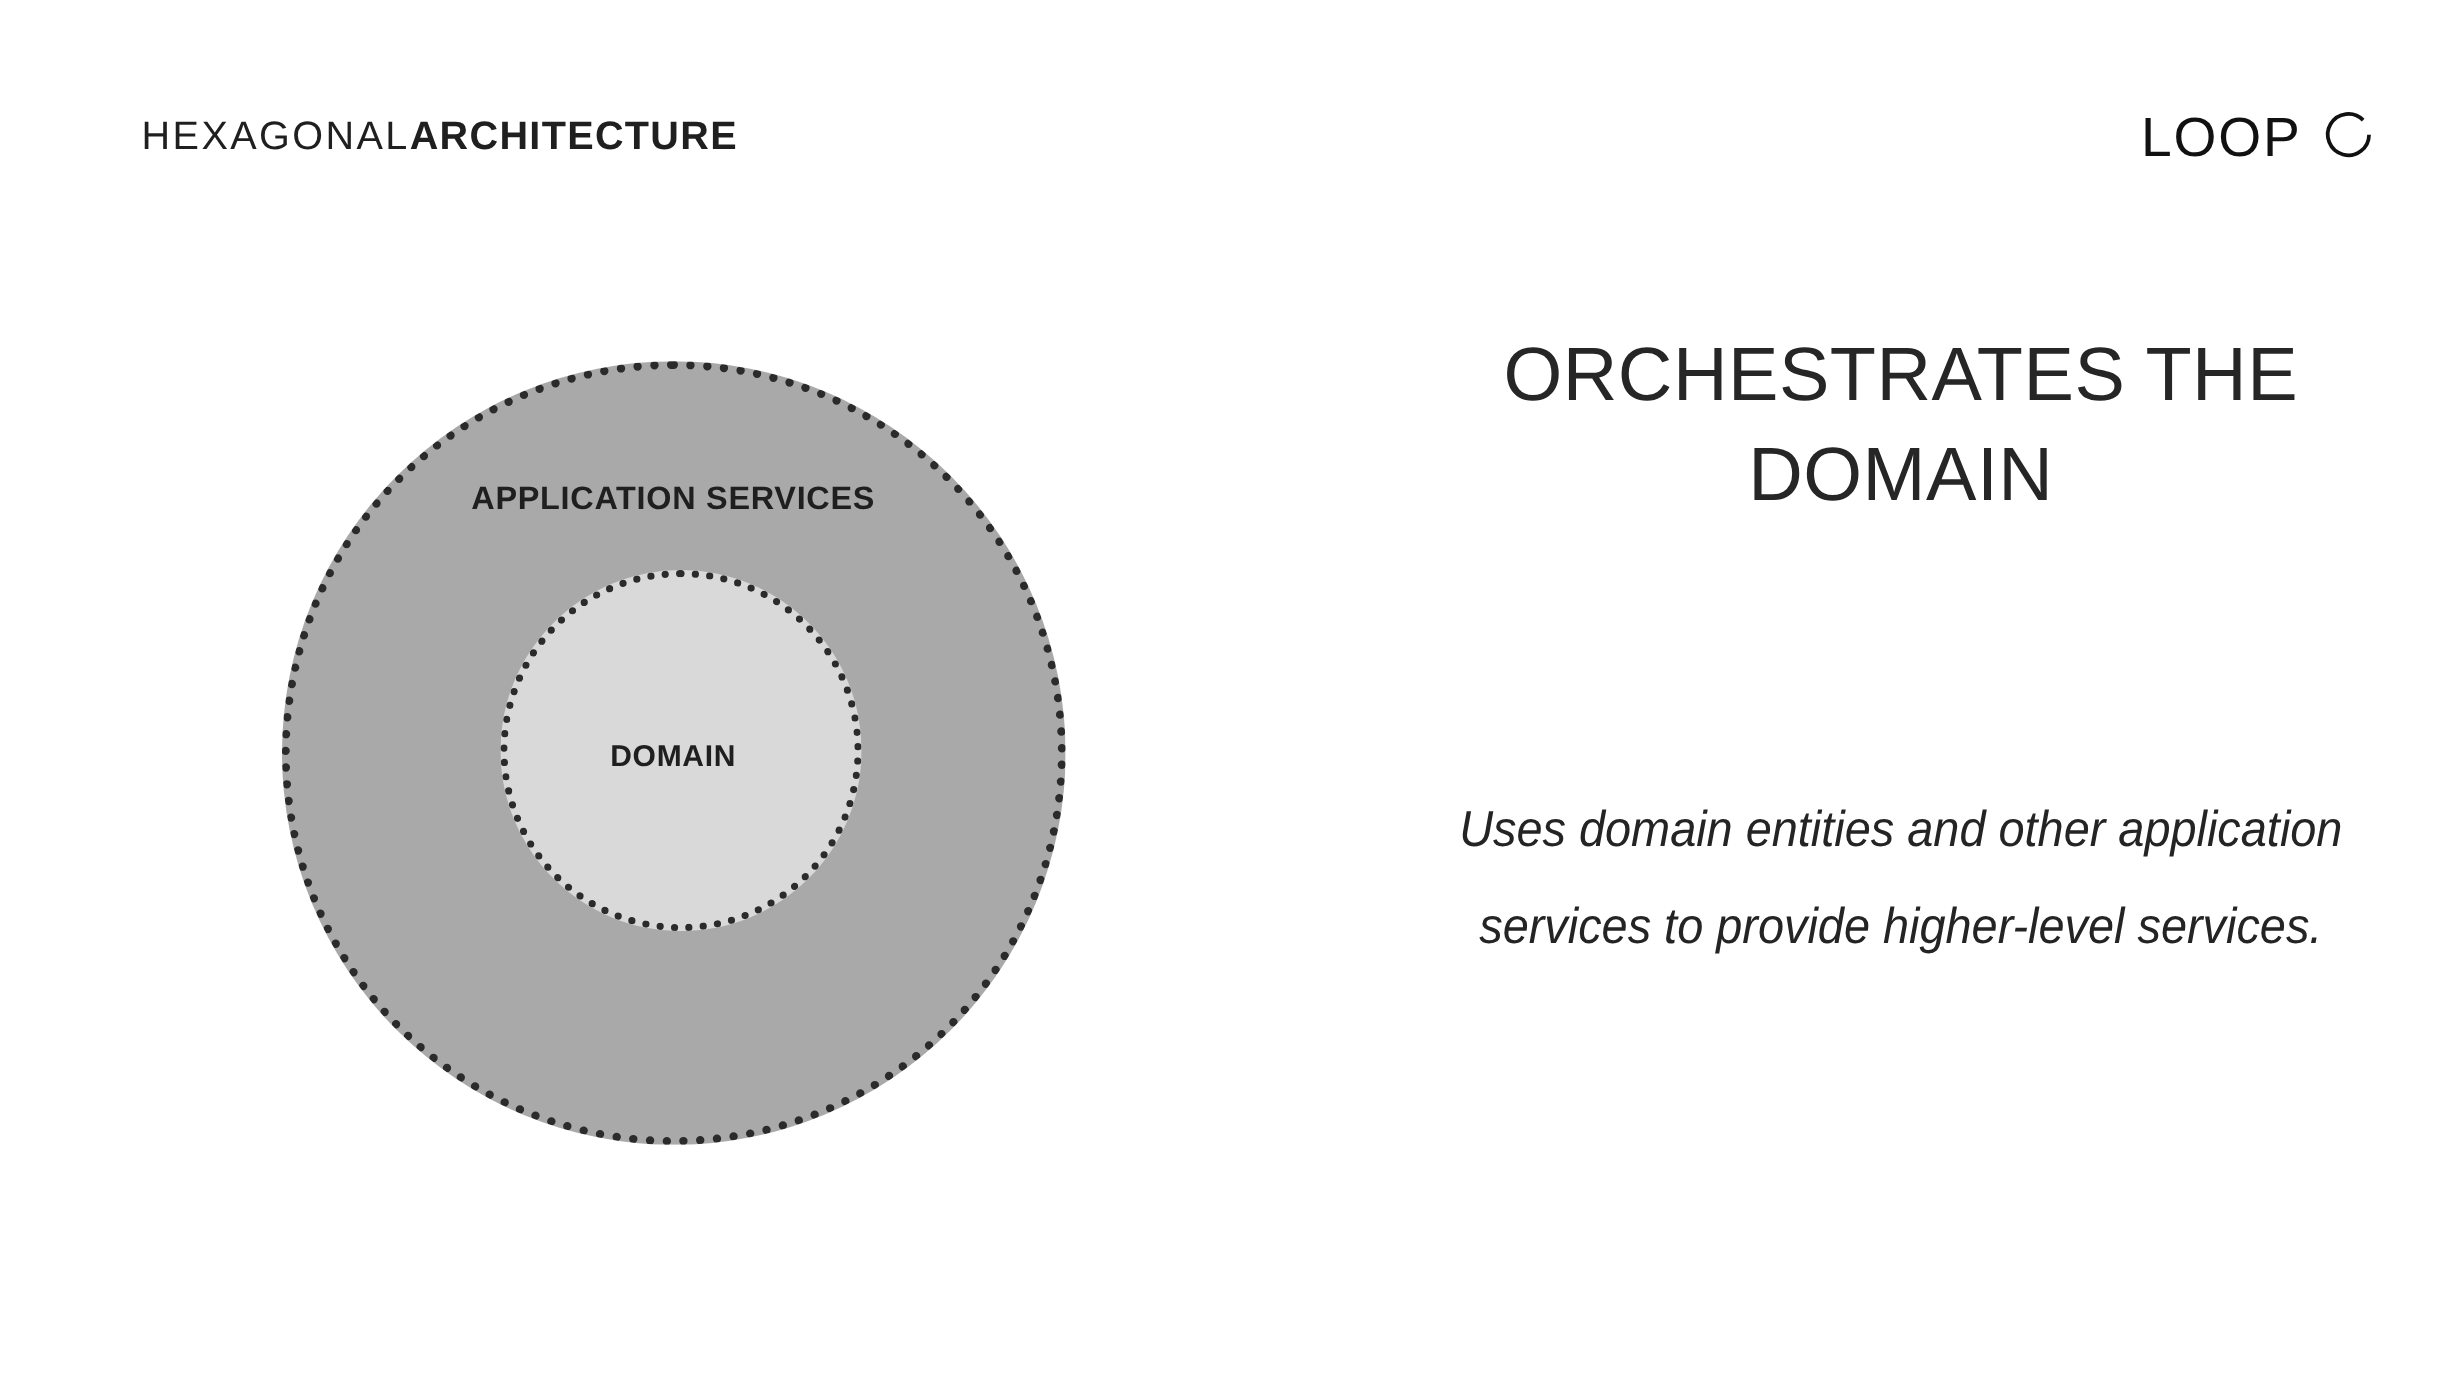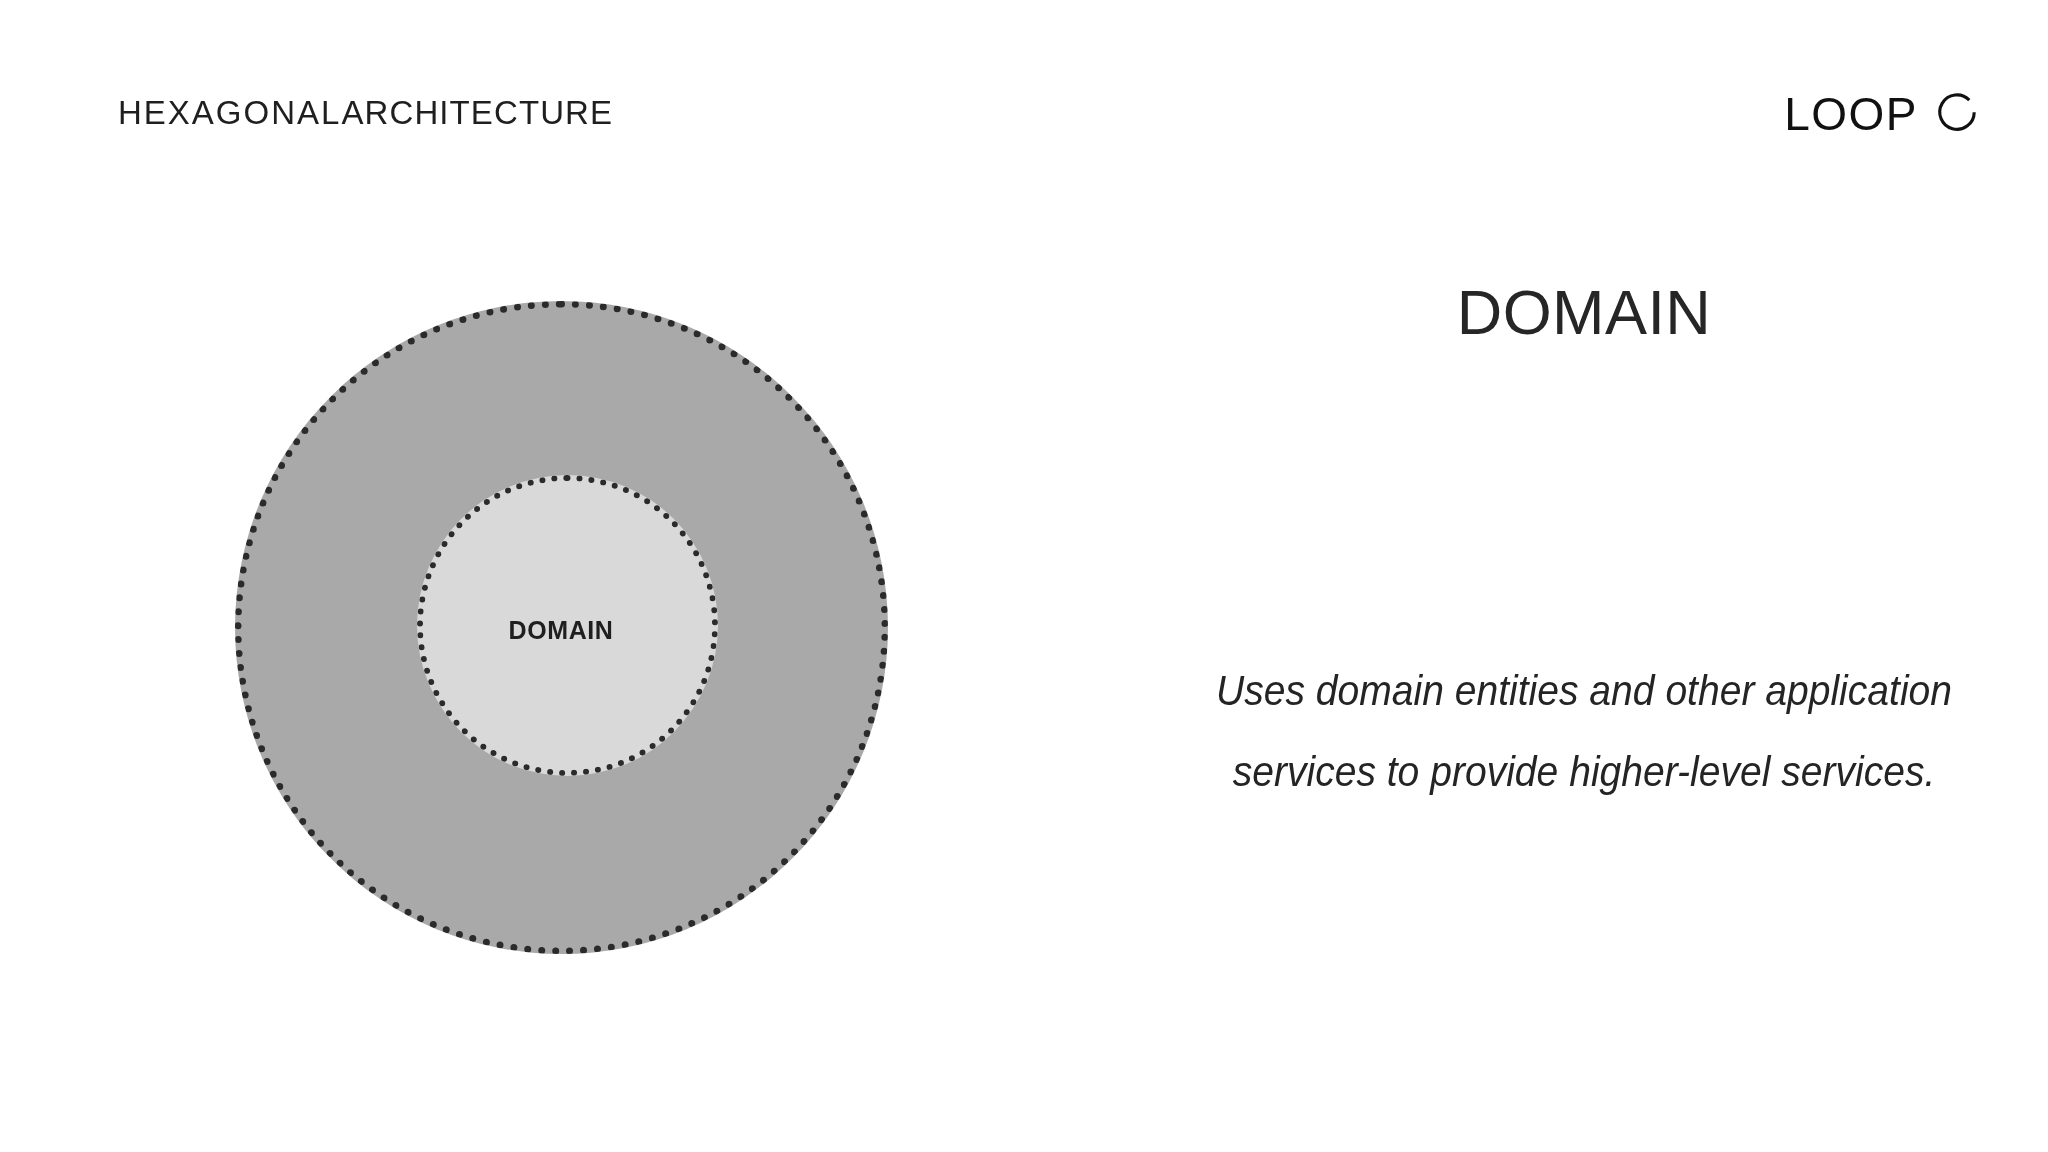--- a/index.html
+++ b/index.html
@@ -40,21 +40,21 @@
     font-size: 33px;
     line-height: 40px;
     white-space: nowrap;
     color: #1f1f1f;
   }
   .brand-title .thin {
     font-weight: 400;
     letter-spacing: 2.0px;
   }
   .brand-title .bold {
-    font-weight: 400;
+    font-weight: 700;
     letter-spacing: 1.1px;
     margin-top: 23px;
   }
 
   .logo {
     position: absolute;
     right: 68px;
     top: 90px;
     display: flex;
     align-items: center;
@@ -191,28 +191,30 @@
       </span>
     </div>
 
   </div>
 
   <div class="diagram">
 
     <div class="ring-outer"></div>
     <div class="ring-inner"></div>
 
+    <div class="ring-label label-app">APPLICATION SERVICES</div>
 
     <div class="ring-label label-domain">DOMAIN</div>
 
   </div>
 
   <div class="content">
 
     <div class="headline">
+      <div>ORCHESTRATES THE</div>
       <div>DOMAIN</div>
     </div>
 
     <div class="body-copy">Uses domain entities and other application services to provide higher-level services.</div>
 
   </div>
 
 </div>
 
 </body></html>

